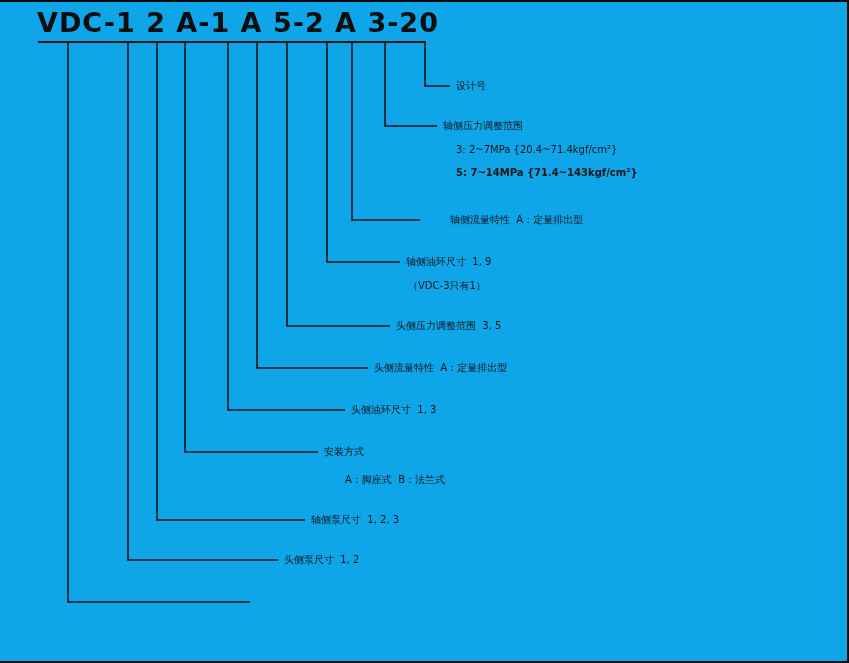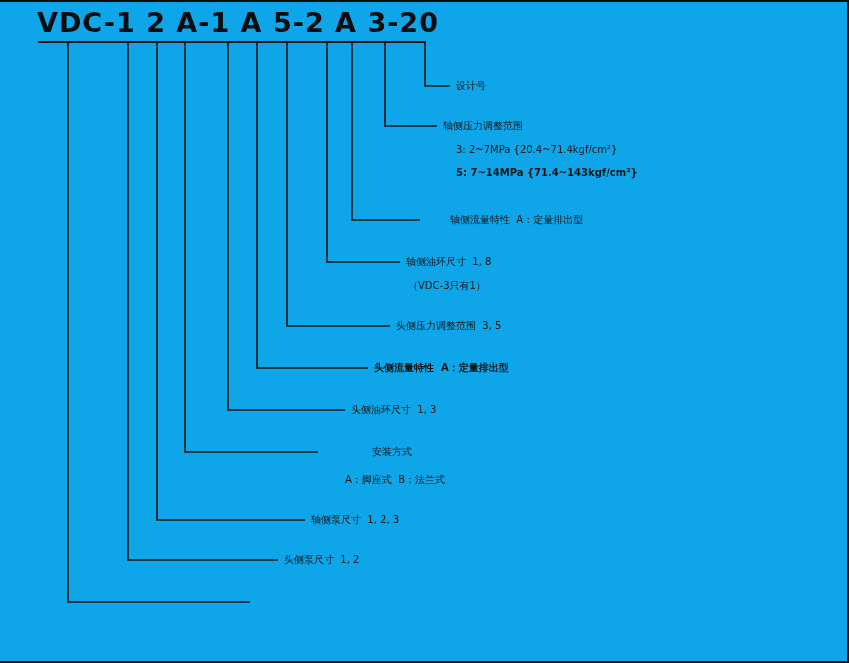--- a/index.html
+++ b/index.html
@@ -68,30 +68,30 @@
   </svg>
 
   <div class="lbl" style="left:456px; top:74px;">设计号</div>
 
   <div class="lbl" style="left:443px; top:114px;">轴侧压力调整范围</div>
   <div class="lbl" style="left:456px; top:138px;">3: 2~7MPa {20.4~71.4kgf/cm²}</div>
   <div class="lbl" style="left:456px; top:161px;font-weight:bold;">5: 7~14MPa {71.4~143kgf/cm²}</div>
 
   <div class="lbl" style="left:450px; top:208px;text-align:right;">轴侧流量特性  A：定量排出型</div>
 
-  <div class="lbl" style="left:406px; top:250px;">轴侧油环尺寸  1, 8</div>
+  <div class="lbl" style="left:406px; top:250px;">轴侧油环尺寸  1, 9</div>
   <div class="lbl" style="left:408px; top:274px;">（VDC-3只有1）</div>
 
   <div class="lbl" style="left:396px; top:314px;">头侧压力调整范围  3, 5</div>
 
-  <div class="lbl" style="left:374px; top:356px;font-weight:bold;">头侧流量特性  A：定量排出型</div>
+  <div class="lbl" style="left:374px; top:356px;">头侧流量特性  A：定量排出型</div>
 
   <div class="lbl" style="left:351px; top:398px;">头侧油环尺寸  1, 3</div>
 
-  <div class="lbl" style="left:324px; top:440px;margin-left:48px;">安装方式</div>
+  <div class="lbl" style="left:324px; top:440px;">安装方式</div>
   <div class="lbl" style="left:345px; top:468px;">A：脚座式  B：法兰式</div>
 
   <div class="lbl" style="left:311px; top:508px;">轴侧泵尺寸  1, 2, 3</div>
 
   <div class="lbl" style="left:284px; top:548px;">头侧泵尺寸  1, 2</div>
 
 
 </div>
 
 </body></html>

